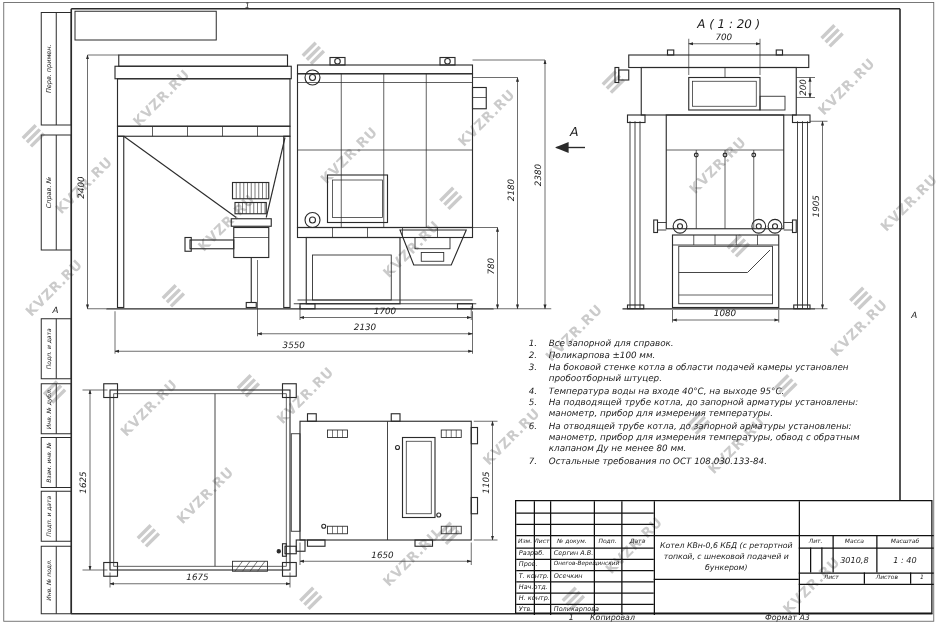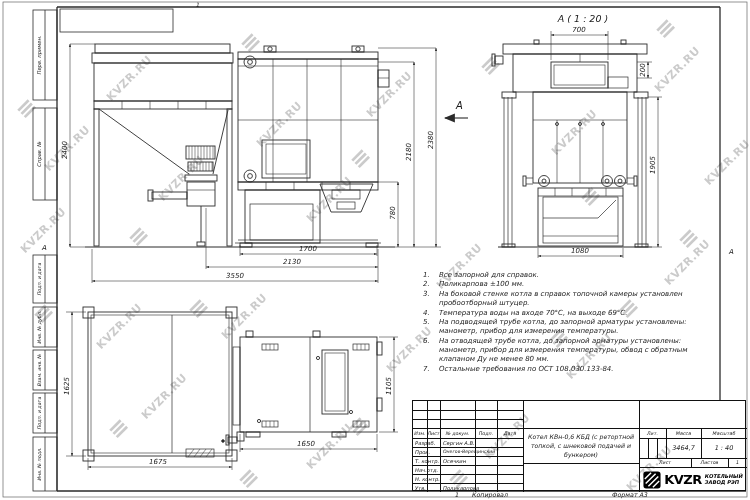--- a/index.html
+++ b/index.html
@@ -417,22 +417,22 @@
       <text x="729" y="254" font-size="7" font-style="italic">А</text>
       <text x="196" y="6.5" font-size="6" font-style="italic">1</text>
     </g>
   </svg>
 
   <div id="html-layer">
 
     <ol class="notes">
       <li>Все запорной для справок.</li>
       <li>Поликарпова ±100 мм.</li>
-      <li>На боковой стенке котла в справок топочной камеры установлен пробоотборный штуцер.</li>
-      <li>Температура воды на входе 70°С, на выходе 69°С.</li>
+      <li>На боковой стенке котла в области подачей камеры установлен пробоотборный штуцер.</li>
+      <li>Температура воды на входе 40°С, на выходе 95°С.</li>
       <li>На подводящей трубе котла, до запорной арматуры установлены: манометр, прибор для измерения температуры.</li>
       <li>На отводящей трубе котла, до запорной арматуры установлены: манометр, прибор для измерения температуры, обвод с обратным клапаном Ду не менее 80 мм.</li>
       <li>Остальные требования по ОСТ 108.030.133-84.</li>
     </ol>
 
     <div id="tblock">
 
       <div class="ln" style="left:14px;top:0;width:1px;height:91px"></div>
       <div class="ln" style="left:27px;top:0;width:1px;height:91px"></div>
       <div class="ln" style="left:62px;top:0;width:1px;height:91px"></div>
@@ -476,37 +476,26 @@
       <div class="cell left f52" style="left:0;top:73px;width:27px;height:9px">Н. контр.</div>
       <div class="cell left f52" style="left:28px;top:73px;width:56px;height:9px"></div>
       <div class="cell left f52" style="left:0;top:82px;width:27px;height:9px">Утв.</div>
       <div class="cell left f52" style="left:28px;top:82px;width:56px;height:9px">Поликарпова</div>
 
       <div class="cell tb-title" style="left:112px;top:28px;width:112px;height:33px">Котел КВн-0,6 КБД (с ретортной топкой, с шнековой подачей и бункером)</div>
 
       <div class="cell f48" style="left:226px;top:27px;width:27px;height:10px">Лит.</div>
       <div class="cell f48" style="left:253px;top:27px;width:35px;height:10px">Масса</div>
       <div class="cell f48" style="left:288px;top:27px;width:46px;height:10px">Масштаб</div>
-      <div class="cell f65" style="left:253px;top:37px;width:35px;height:20px">3464,7</div>
+      <div class="cell f65" style="left:253px;top:37px;width:35px;height:20px">3010,8</div>
       <div class="cell f65" style="left:288px;top:37px;width:46px;height:20px">1 : 40</div>
 
       <div class="cell f48" style="left:226px;top:57px;width:52px;height:9px">Лист</div>
       <div class="cell f48" style="left:278px;top:57px;width:37px;height:9px">Листов</div>
       <div class="cell f48" style="left:315px;top:57px;width:19px;height:9px">1</div>
 
-      <div class="cell" id="logo-row" style="left:226px;top:66px;width:108px;height:25px">
-        <svg width="18" height="18" viewBox="0 0 20 20">
-          <rect x="0.5" y="0.5" width="19" height="19" rx="3" fill="#000"></rect>
-          <path d="M2,9 L9,2 M3,14 L14,3 M6,17 L17,6 M11,18 L18,11" stroke="#fff" stroke-width="1.6"></path>
-        </svg>
-        <span class="kvzr">KVZR</span>
-        <span class="company">
-          <span style="display:block">КОТЕЛЬНЫЙ</span>
-          <span style="display:block">ЗАВОД РЭП</span>
-        </span>
-      </div>
     </div>
 
     <div class="strip" style="left:455px;top:491px">1</div>
     <div class="strip" style="left:472px;top:491px">Копировал</div>
     <div class="strip" style="left:612px;top:491px">Формат А3</div>
   </div>
 </div>
 
 </body></html>

